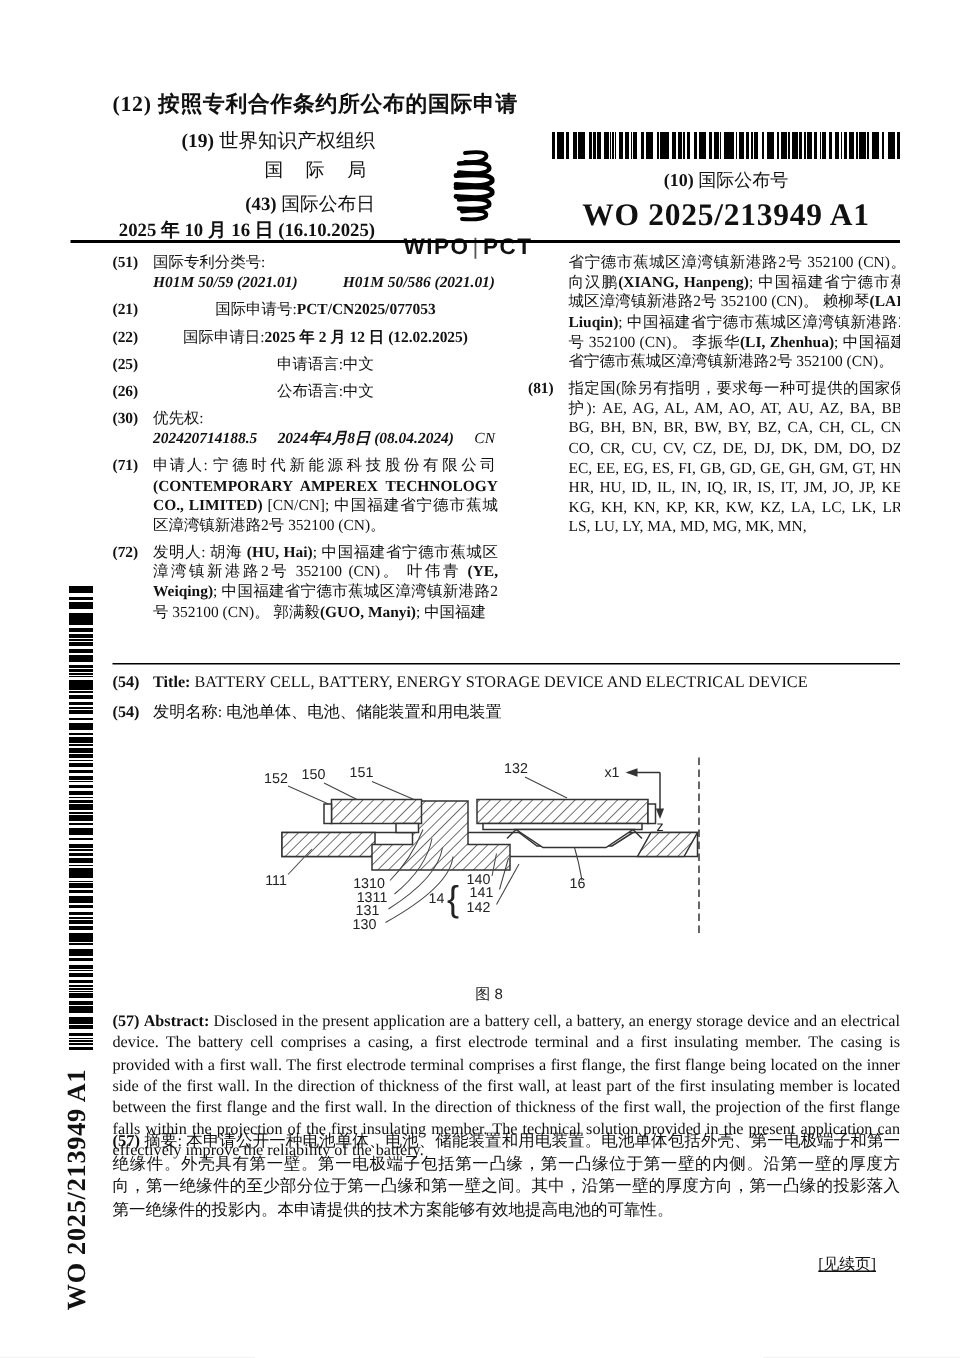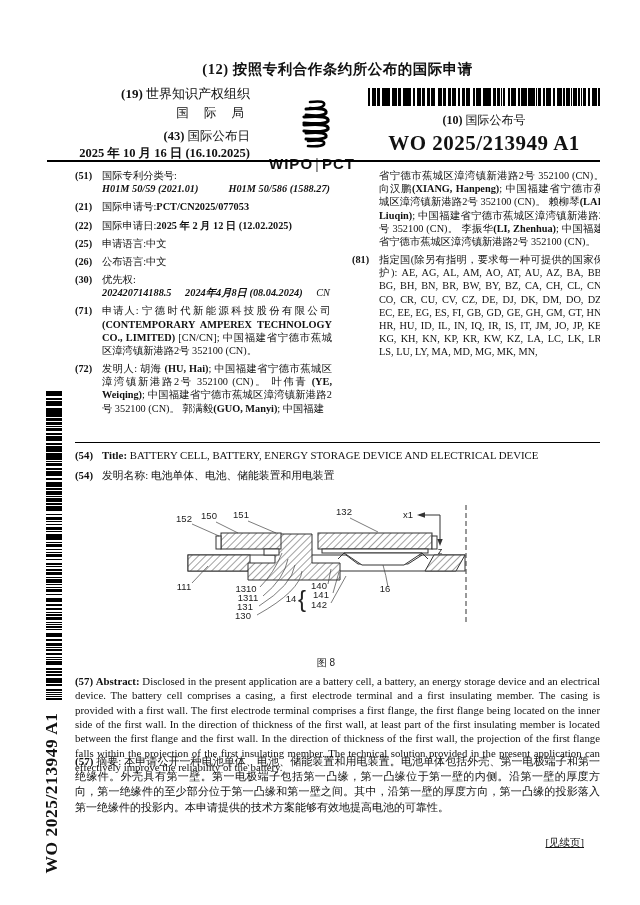--- a/index.html
+++ b/index.html
@@ -5,21 +5,21 @@
   html,body{margin:0;padding:0;background:#e8e8e8;}
   .page{
     position:relative;width:640px;height:905px;margin:0 auto;
     background:#fff;color:#111;
     font-family:"Liberation Serif","DejaVu Serif",serif;
     overflow:hidden;
   }
   .b{font-weight:bold;}
   .bi{font-weight:bold;font-style:italic;}
   
-  .pubtype{position:absolute;left:75px;top:60px;width:525px;text-align:center;
+  .pubtype{position:absolute;left:75px;top:60px;width:525px;
     font-size:14.5px;font-weight:bold;letter-spacing:.5px;}
   .hdr-left{position:absolute;left:70px;top:86px;width:180px;text-align:right;font-size:12.5px;line-height:1.3;}
   .org-name{font-size:13px;}
   .org-bureau{letter-spacing:6px;margin-top:2px;}
   .pubdate-label{margin-top:7px;}
   .pubdate-value{font-weight:bold;font-size:12.5px;margin-top:1px;white-space:nowrap;}
   .logo-wrap{position:absolute;left:262px;top:98px;width:100px;text-align:center;}
   .wordmark{font-family:"Liberation Sans","DejaVu Sans",sans-serif;font-weight:bold;
     font-size:15px;letter-spacing:1px;margin-top:1px;white-space:nowrap;}
   .wordmark .sep{font-weight:normal;color:#555;padding:0 2px;}
@@ -33,21 +33,21 @@
   .pubnum-label{font-size:12px;margin-top:6px;}
   .pubnum{font-size:21px;font-weight:bold;margin-top:2px;letter-spacing:.5px;white-space:nowrap;}
   .rule1{position:absolute;left:47px;top:160px;width:553px;height:0;border-top:2.5px solid #000;}
   
   .biblio{position:absolute;left:75px;top:169px;width:525px;height:271px;overflow:hidden;
     display:grid;grid-template-columns:257px 252px;column-gap:20px;
     font-size:10.3px;line-height:1.28;}
   .field{display:flex;margin-bottom:5px;}
   .fnum{flex:0 0 27px;font-weight:bold;}
   .fbody{flex:1;text-align:justify;}
-  .kv{display:flex;justify-content:flex-start;}
+  .kv{display:flex;justify-content:center;}
   .ipcline{display:flex;justify-content:space-between;padding-right:2px;}
   .prline{display:flex;justify-content:space-between;padding-right:2px;font-style:italic;}
   .spread{letter-spacing:1.5px;}
   
   .rule2{position:absolute;left:75px;top:442px;width:525px;height:0;border-top:1.5px solid #000;}
   .titles{position:absolute;left:75px;top:448px;width:525px;font-size:10.8px;line-height:1.3;}
   .t-row{display:flex;margin-bottom:6px;}
   .t-row .fnum{flex:0 0 27px;}
   
   .figure{position:absolute;left:88px;top:503px;width:420px;}
@@ -120,21 +120,21 @@
 
   <div class="biblio">
     <div class="col-left">
 
       <div class="field">
         <span class="fnum">(51)</span>
         <div class="fbody">
           <div>国际专利分类号:</div>
           <div class="ipcline">
             <span class="bi">H01M 50/59 (2021.01)</span>
-            <span class="bi">H01M 50/586 (1588.27)</span>
+            <span class="bi">H01M 50/586 (2021.01)</span>
           </div>
         </div>
       </div>
 
       <div class="field">
         <span class="fnum">(21)</span>
         <div class="fbody kv">
           <span>国际申请号:</span>
           <span class="b">PCT/CN2025/077053</span>
         </div>

